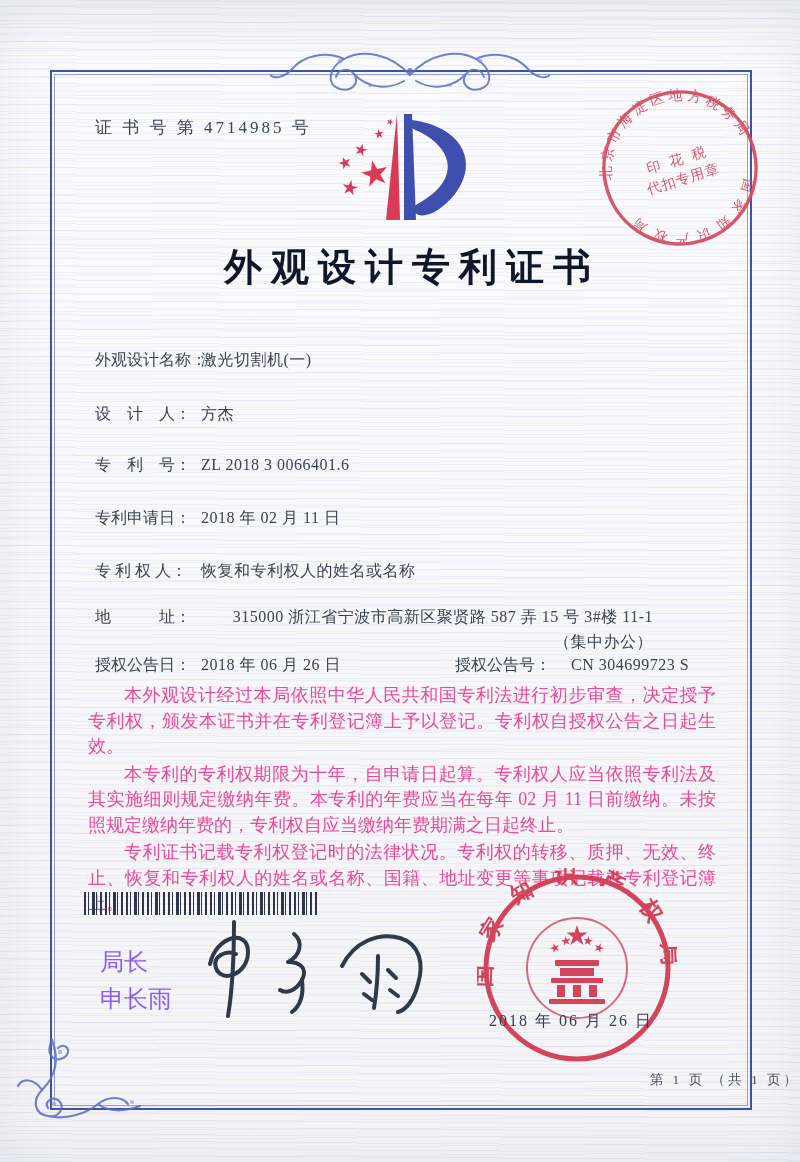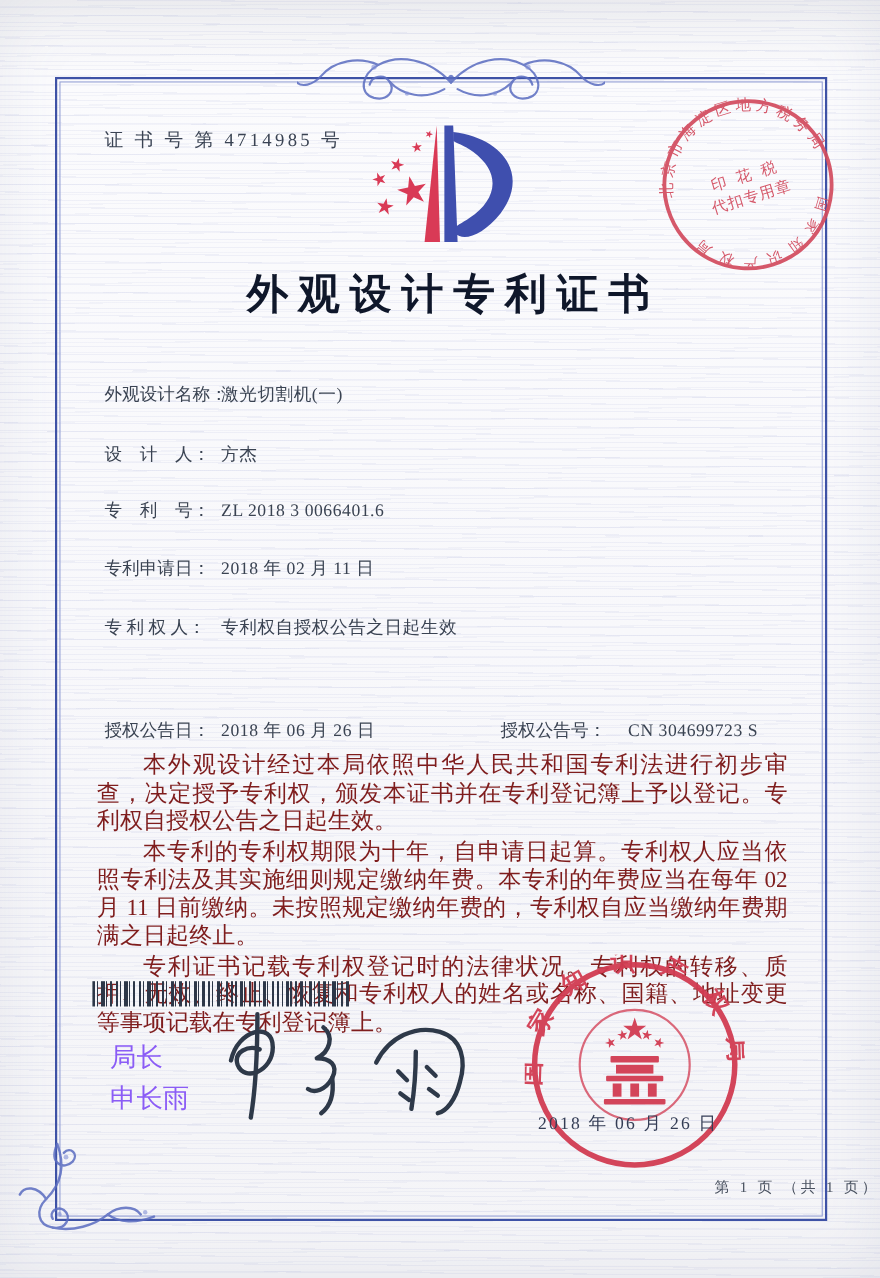--- a/index.html
+++ b/index.html
@@ -45,21 +45,21 @@
   .flabel{flex:0 0 auto;width:106px;white-space:pre;}
   .fvalue{flex:0 0 auto;letter-spacing:.5px;text-align:right;}
   .fvalue.addr{width:452px;letter-spacing:.5px;}
   .frow.r1{top:347px}.frow.r2{top:401px}.frow.r3{top:452px}
   .frow.r4{top:505px}.frow.r5{top:558px}.frow.r6{top:604px}
   .frow.r7a{top:652px}
   .frow.r7b{top:652px;left:455px;gap:16px;}
   .frow.r7b .flabel{width:100px;}
   .paras{
     position:absolute;left:88px;top:683px;width:628px;
-    font-size:21px;line-height:25.5px;color:#7f1d1d;
+    font-size:18px;line-height:25.5px;color:#ec4899;
     text-align:justify;
   }
   .paras p{margin:0 0 2px;text-indent:2em;}
   .barcode{
     position:absolute;left:84px;top:892px;width:234px;height:23px;
     background:repeating-linear-gradient(90deg,
       #2d3748 0 2px, transparent 2px 4px,
       #2d3748 4px 5px, transparent 5px 8px,
       #2d3748 8px 11px, transparent 11px 12px,
       #2d3748 12px 13px, transparent 13px 16px,
@@ -172,21 +172,25 @@
   <div class="frow r3">
     <span class="flabel">专　利　号：</span>
     <span class="fvalue">ZL 2018 3 0066401.6</span>
   </div>
   <div class="frow r4">
     <span class="flabel">专利申请日：</span>
     <span class="fvalue">2018 年 02 月 11 日</span>
   </div>
   <div class="frow r5">
     <span class="flabel">专 利 权 人：</span>
-    <span class="fvalue">专利权自授权公告之日起生效</span>
+    <span class="fvalue">恢复和专利权人的姓名或名称</span>
+  </div>
+  <div class="frow r6">
+    <span class="flabel">地　　　址：</span>
+    <span class="fvalue addr">315000 浙江省宁波市高新区聚贤路 587 弄 15 号 3#楼 11-1（集中办公）</span>
   </div>
   <div class="frow r7a">
     <span class="flabel">授权公告日：</span>
     <span class="fvalue">2018 年 06 月 26 日</span>
   </div>
   <div class="frow r7b">
     <span class="flabel">授权公告号：</span>
     <span class="fvalue">CN 304699723 S</span>
   </div>
 

